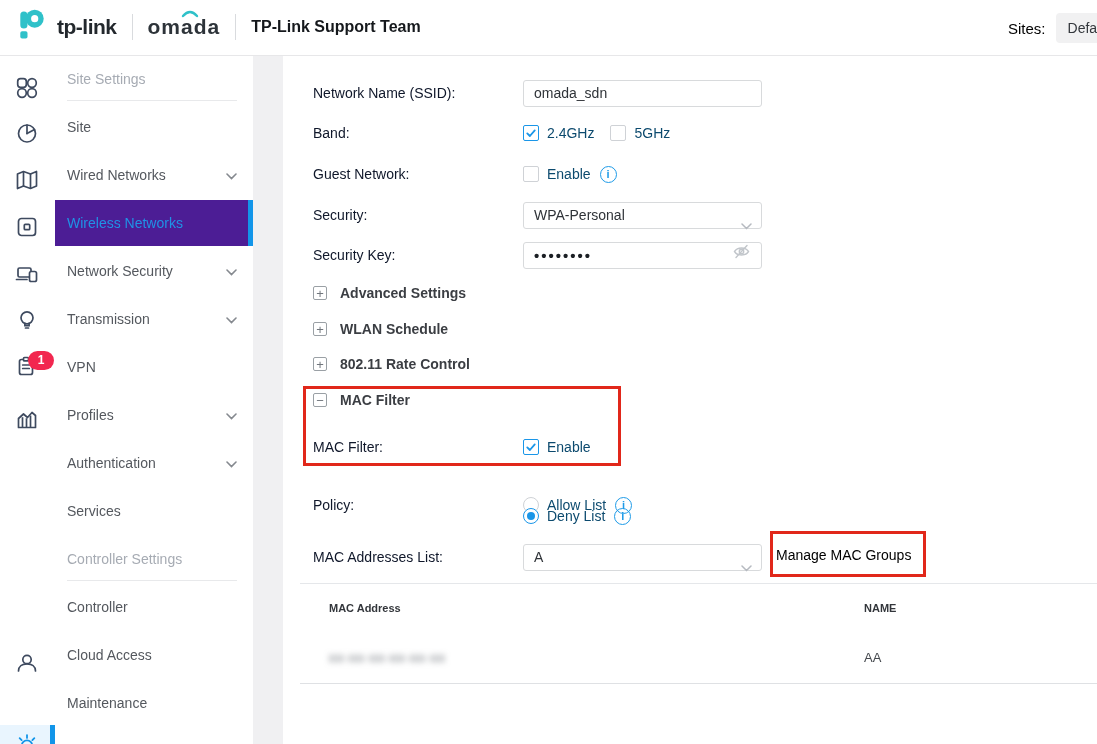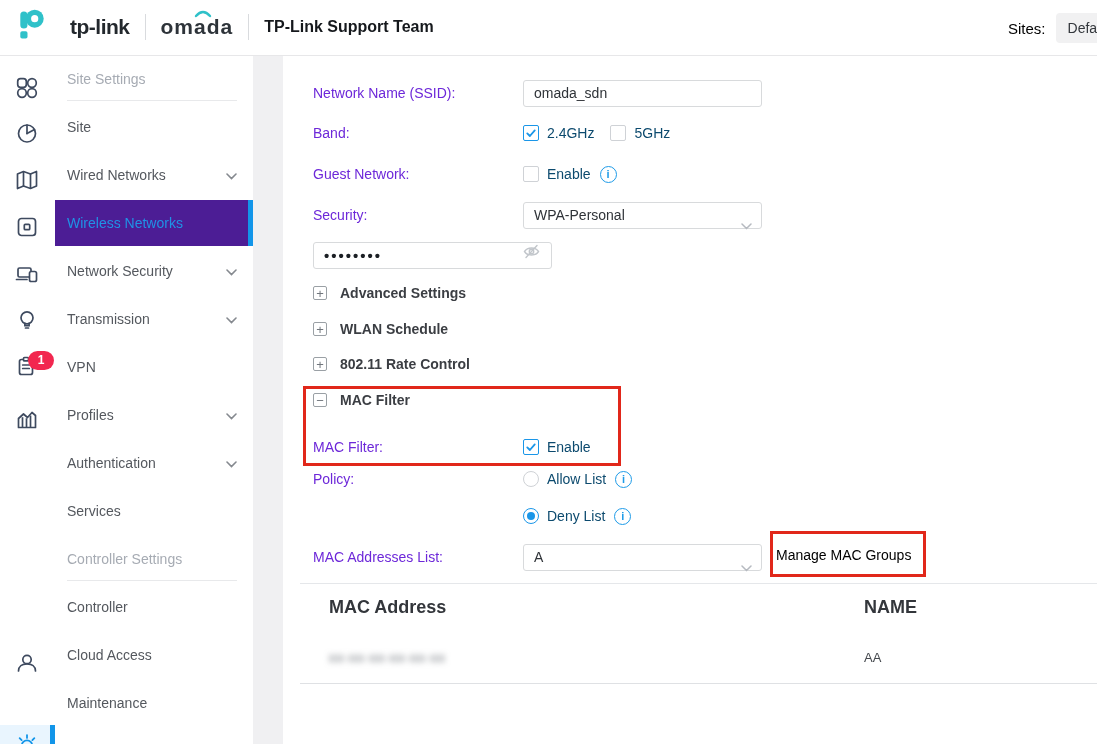--- a/index.html
+++ b/index.html
@@ -2,21 +2,21 @@
 <html><head>
 <meta charset="utf-8">
 <style>
   html,body{margin:0;padding:0;background:#fff;}
   #app{position:relative;width:1097px;height:744px;overflow:hidden;background:#fff;
        font-family:"Liberation Sans","DejaVu Sans",sans-serif;color:#3b3e43;}
   
   .header{position:absolute;left:0;top:0;width:1097px;height:55px;background:#fff;
           border-bottom:1px solid #e7e7e9;z-index:5;}
   .brand{position:absolute;left:14px;top:0;height:54px;display:flex;align-items:center;}
-  .tp-word{font-size:21px;font-weight:bold;letter-spacing:-0.5px;color:#23282d;margin-left:20px;}
+  .tp-word{font-size:21px;font-weight:bold;letter-spacing:-0.5px;color:#23282d;margin-left:7px;}
   .vsep{width:1px;height:26px;background:#d9dbde;margin:0 15px;}
   .omada{position:relative;font-size:21px;font-weight:bold;letter-spacing:1px;color:#2d3339;}
   .omada svg{position:absolute;left:32px;top:-8px;}
   .team{font-size:16px;font-weight:bold;color:#15181c;}
   .sites{position:absolute;left:1008px;top:13px;display:flex;align-items:center;gap:10px;}
   .sites-label{font-size:15px;color:#000000;}
   .sites-btn{height:30px;background:#f1f1f2;border:none;border-radius:4px;padding:0 12px;
              font-size:14px;color:#33373c;min-width:86px;text-align:left;
              font-family:inherit;}
   
@@ -37,21 +37,21 @@
   .sitem .chev{margin-left:auto;}
   .sactive{position:absolute;left:0;width:198px;height:46px;background:#4c1d95;display:flex;
            align-items:center;padding-left:12px;box-sizing:border-box;font-size:14px;
            color:#1f93e6;cursor:pointer;}
   .sactive .bar{position:absolute;right:0;top:0;width:5px;height:46px;background:#1295e9;}
   
   .gutter{position:absolute;left:253px;top:55px;width:30px;height:689px;background:#f0f0f2;}
   
   .content{position:absolute;left:283px;top:55px;width:814px;height:689px;background:#fff;}
   .frow{position:absolute;left:30px;right:0;height:28px;display:flex;align-items:center;}
-  .flabel{width:210px;font-size:14px;color:#6d28d9;flex:0 0 210px;}
+  .flabel{width:210px;font-size:14px;color:#0f172a;flex:0 0 210px;}
   .tinput{width:239px;height:27px;box-sizing:border-box;border:1px solid #d8dadc;border-radius:3px;
           font-size:14px;color:#2f3338;line-height:25px;padding:0 10px;background:#fff;
           position:relative;}
   .sel .chevd{position:absolute;right:9px;top:10px;}
   .pwd{display:flex;align-items:center;justify-content:space-between;}
   .dots{font-size:15px;font-weight:bold;letter-spacing:2px;color:#1b1f24;line-height:25px;}
   .cbgroup{display:flex;align-items:center;}
   .cb{width:16px;height:16px;box-sizing:border-box;border:1px solid #cfd2d6;border-radius:2px;
       background:#fff;display:inline-flex;align-items:center;justify-content:center;cursor:pointer;}
   .cb.on{border-color:#1a96e8;}
@@ -67,21 +67,21 @@
         color:#70757c;font-size:13px;line-height:11px;text-align:center;cursor:pointer;
         display:inline-flex;align-items:center;justify-content:center;}
   .collapse-label{margin-left:13px;font-size:14px;font-weight:bold;color:#3b3e43;}
   .mlink{position:absolute;left:493px;top:492px;font-size:14px;color:#000000;cursor:pointer;
          text-decoration:none;}
   .redbox{position:absolute;border:3px solid #e1271a;box-sizing:border-box;z-index:4;
           pointer-events:none;}
   
   .table{position:absolute;left:17px;right:0;top:528px;border-top:1px solid #e5e7ea;}
   .trow{display:flex;align-items:center;}
-  .thead{height:47px;font-size:18px;font-weight:bold;color:#33363b;}
+  .thead{height:47px;font-size:11px;font-weight:bold;color:#33363b;}
   .tbody{height:52px;font-size:13px;color:#44484d;}
   .tbody.odd{background:#f7f8fa;border-top:1px solid #eceef1;}
   .tbody.last{border-bottom:1px solid #dfe1e4;}
   .c1{flex:0 0 564px;padding-left:29px;box-sizing:border-box;}
   .c2{flex:1;}
   .blur{filter:blur(3px);color:#5a6068;letter-spacing:1px;}
 </style>
 </head>
 <body>
 
@@ -310,20 +310,21 @@
         <span>WPA-Personal</span>
         <span class="chevd">
           <svg width="11" height="7" viewBox="0 0 11 7" fill="none" stroke="#b6bac0" stroke-width="1.5" stroke-linecap="round">
               <polyline points="1,1 5.5,5.5 10,1"></polyline>
             </svg>
         </span>
       </div>
     </div>
 
     <div class="frow" style="top:186px">
+      <div class="flabel">Security Key:</div>
       <div class="tinput pwd">
         <span class="dots">••••••••</span>
         <span>
           <svg width="19" height="17" viewBox="0 0 19 17" fill="none" stroke="#c2c6cb" stroke-width="1.4" stroke-linecap="round">
             <path d="M2.5 8.5 C5.5 3.8 13.5 3.8 16.5 8.5 C13.5 13.2 5.5 13.2 2.5 8.5 Z"></path>
             <circle cx="9.5" cy="8.5" r="2.2"></circle>
             <path d="M4 14.5 L15 2.5"></path>
           </svg>
         </span>
       </div>
@@ -351,21 +352,21 @@
       <div class="cbgroup">
         <span class="cb on">
           <svg width="12" height="12" viewBox="0 0 16 16" fill="none" stroke="#1a96e8" stroke-width="2.4" stroke-linecap="round" stroke-linejoin="round">
               <polyline points="3,8.5 6.5,12 13,4.5"></polyline>
             </svg>
         </span>
         <span class="cblabel">Enable</span>
       </div>
     </div>
 
-    <div class="frow" style="top:410px">
+    <div class="frow" style="top:436px">
       <div class="flabel">Policy:</div>
       <div class="cbgroup">
         <span class="rd"></span>
         <span class="cblabel">Allow List</span>
         <span class="info">i</span>
       </div>
     </div>
     <div class="frow" style="top:447px">
       <div class="flabel"></div>
       <div class="cbgroup">

